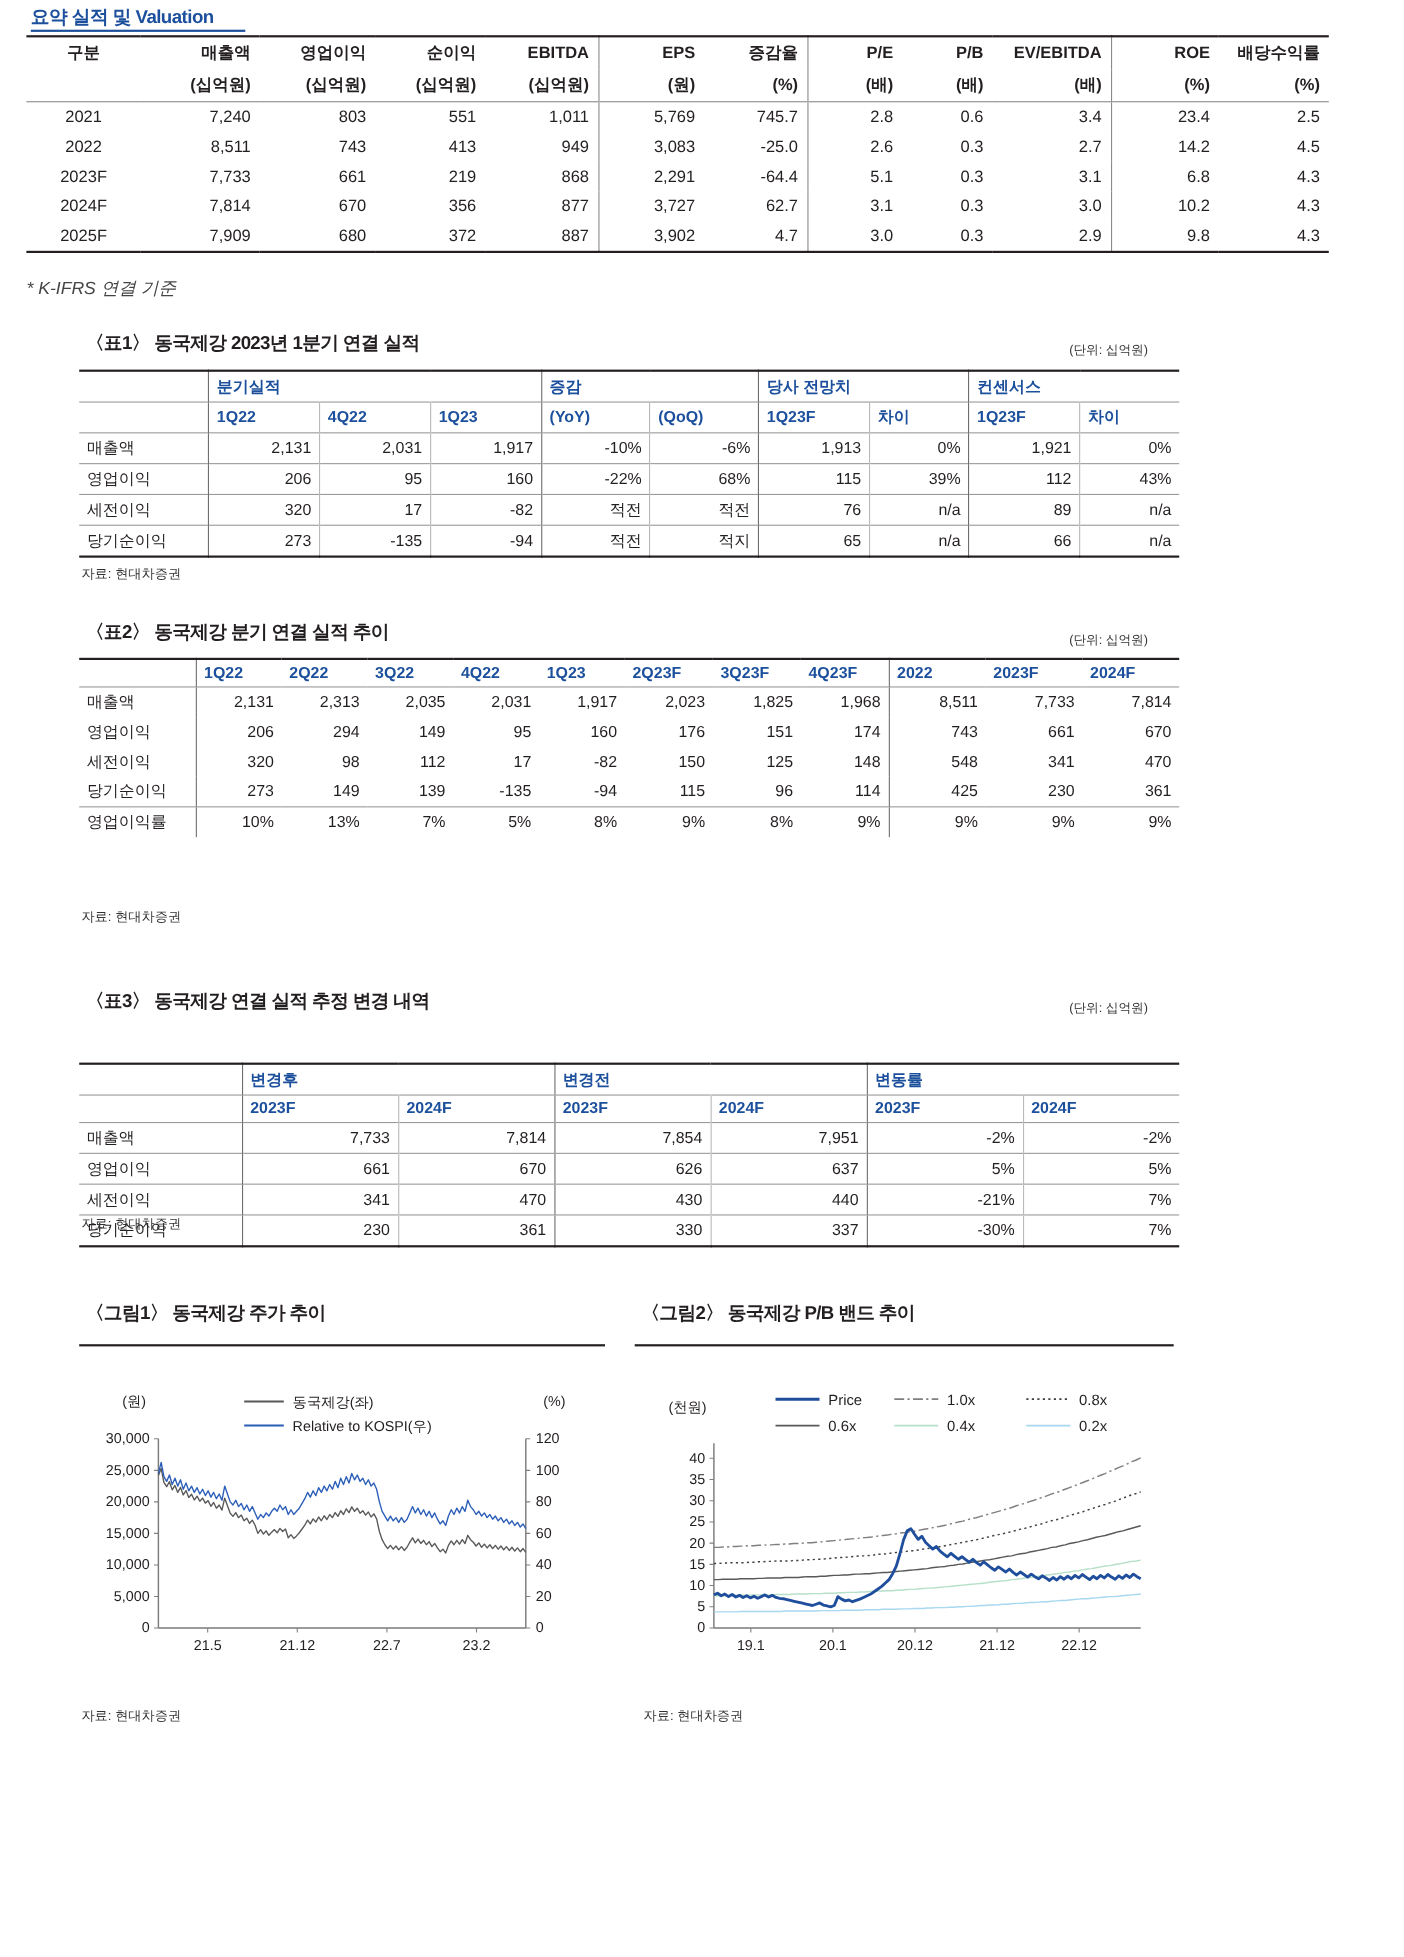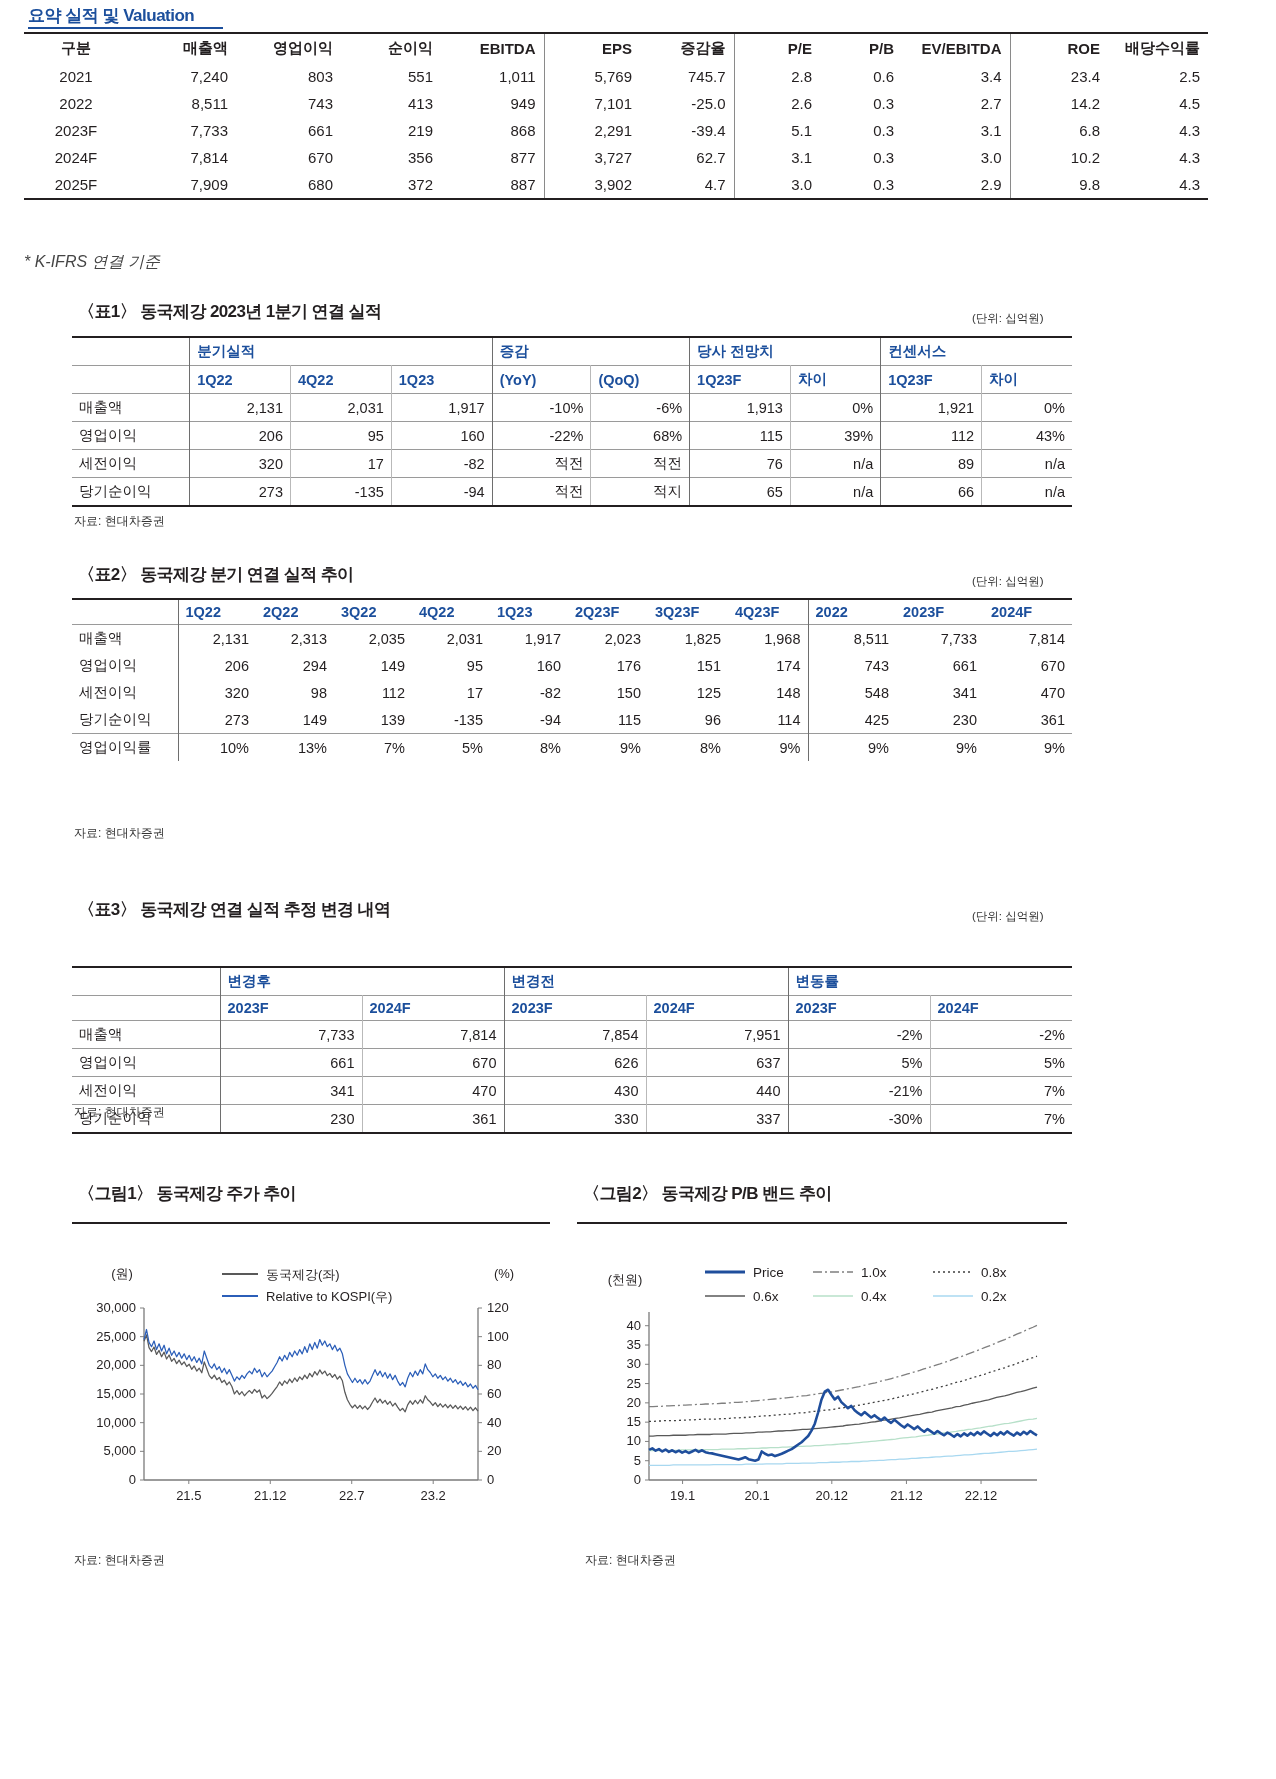--- a/index.html
+++ b/index.html
@@ -106,20 +106,34 @@
           <th>순이익</th>
           <th>EBITDA</th>
           <th class="vsep">EPS</th>
           <th>증감율</th>
           <th class="vsep">P/E</th>
           <th>P/B</th>
           <th>EV/EBITDA</th>
           <th class="vsep">ROE</th>
           <th>배당수익률</th>
         </tr>
+        <tr class="sum-midline">
+          <th class="lbl"></th>
+          <th>(십억원)</th>
+          <th>(십억원)</th>
+          <th>(십억원)</th>
+          <th>(십억원)</th>
+          <th class="vsep">(원)</th>
+          <th>(%)</th>
+          <th class="vsep">(배)</th>
+          <th>(배)</th>
+          <th>(배)</th>
+          <th class="vsep">(%)</th>
+          <th>(%)</th>
+        </tr>
       </thead>
       <tbody id="sum-body">
           <tr>
             <td class="lbl">2021</td>
             <td>7,240</td>
             <td>803</td>
             <td>551</td>
             <td>1,011</td>
             <td class="vsep">5,769</td>
             <td>745.7</td>
@@ -128,36 +142,36 @@
             <td>3.4</td>
             <td class="vsep">23.4</td>
             <td>2.5</td>
           </tr>
           <tr>
             <td class="lbl">2022</td>
             <td>8,511</td>
             <td>743</td>
             <td>413</td>
             <td>949</td>
-            <td class="vsep">7,101</td>
+            <td class="vsep">3,083</td>
             <td>-25.0</td>
             <td class="vsep">2.6</td>
             <td>0.3</td>
             <td>2.7</td>
             <td class="vsep">14.2</td>
             <td>4.5</td>
           </tr>
           <tr>
             <td class="lbl">2023F</td>
             <td>7,733</td>
             <td>661</td>
             <td>219</td>
             <td>868</td>
             <td class="vsep">2,291</td>
-            <td>-39.4</td>
+            <td>-64.4</td>
             <td class="vsep">5.1</td>
             <td>0.3</td>
             <td>3.1</td>
             <td class="vsep">6.8</td>
             <td>4.3</td>
           </tr>
           <tr>
             <td class="lbl">2024F</td>
             <td>7,814</td>
             <td>670</td>

